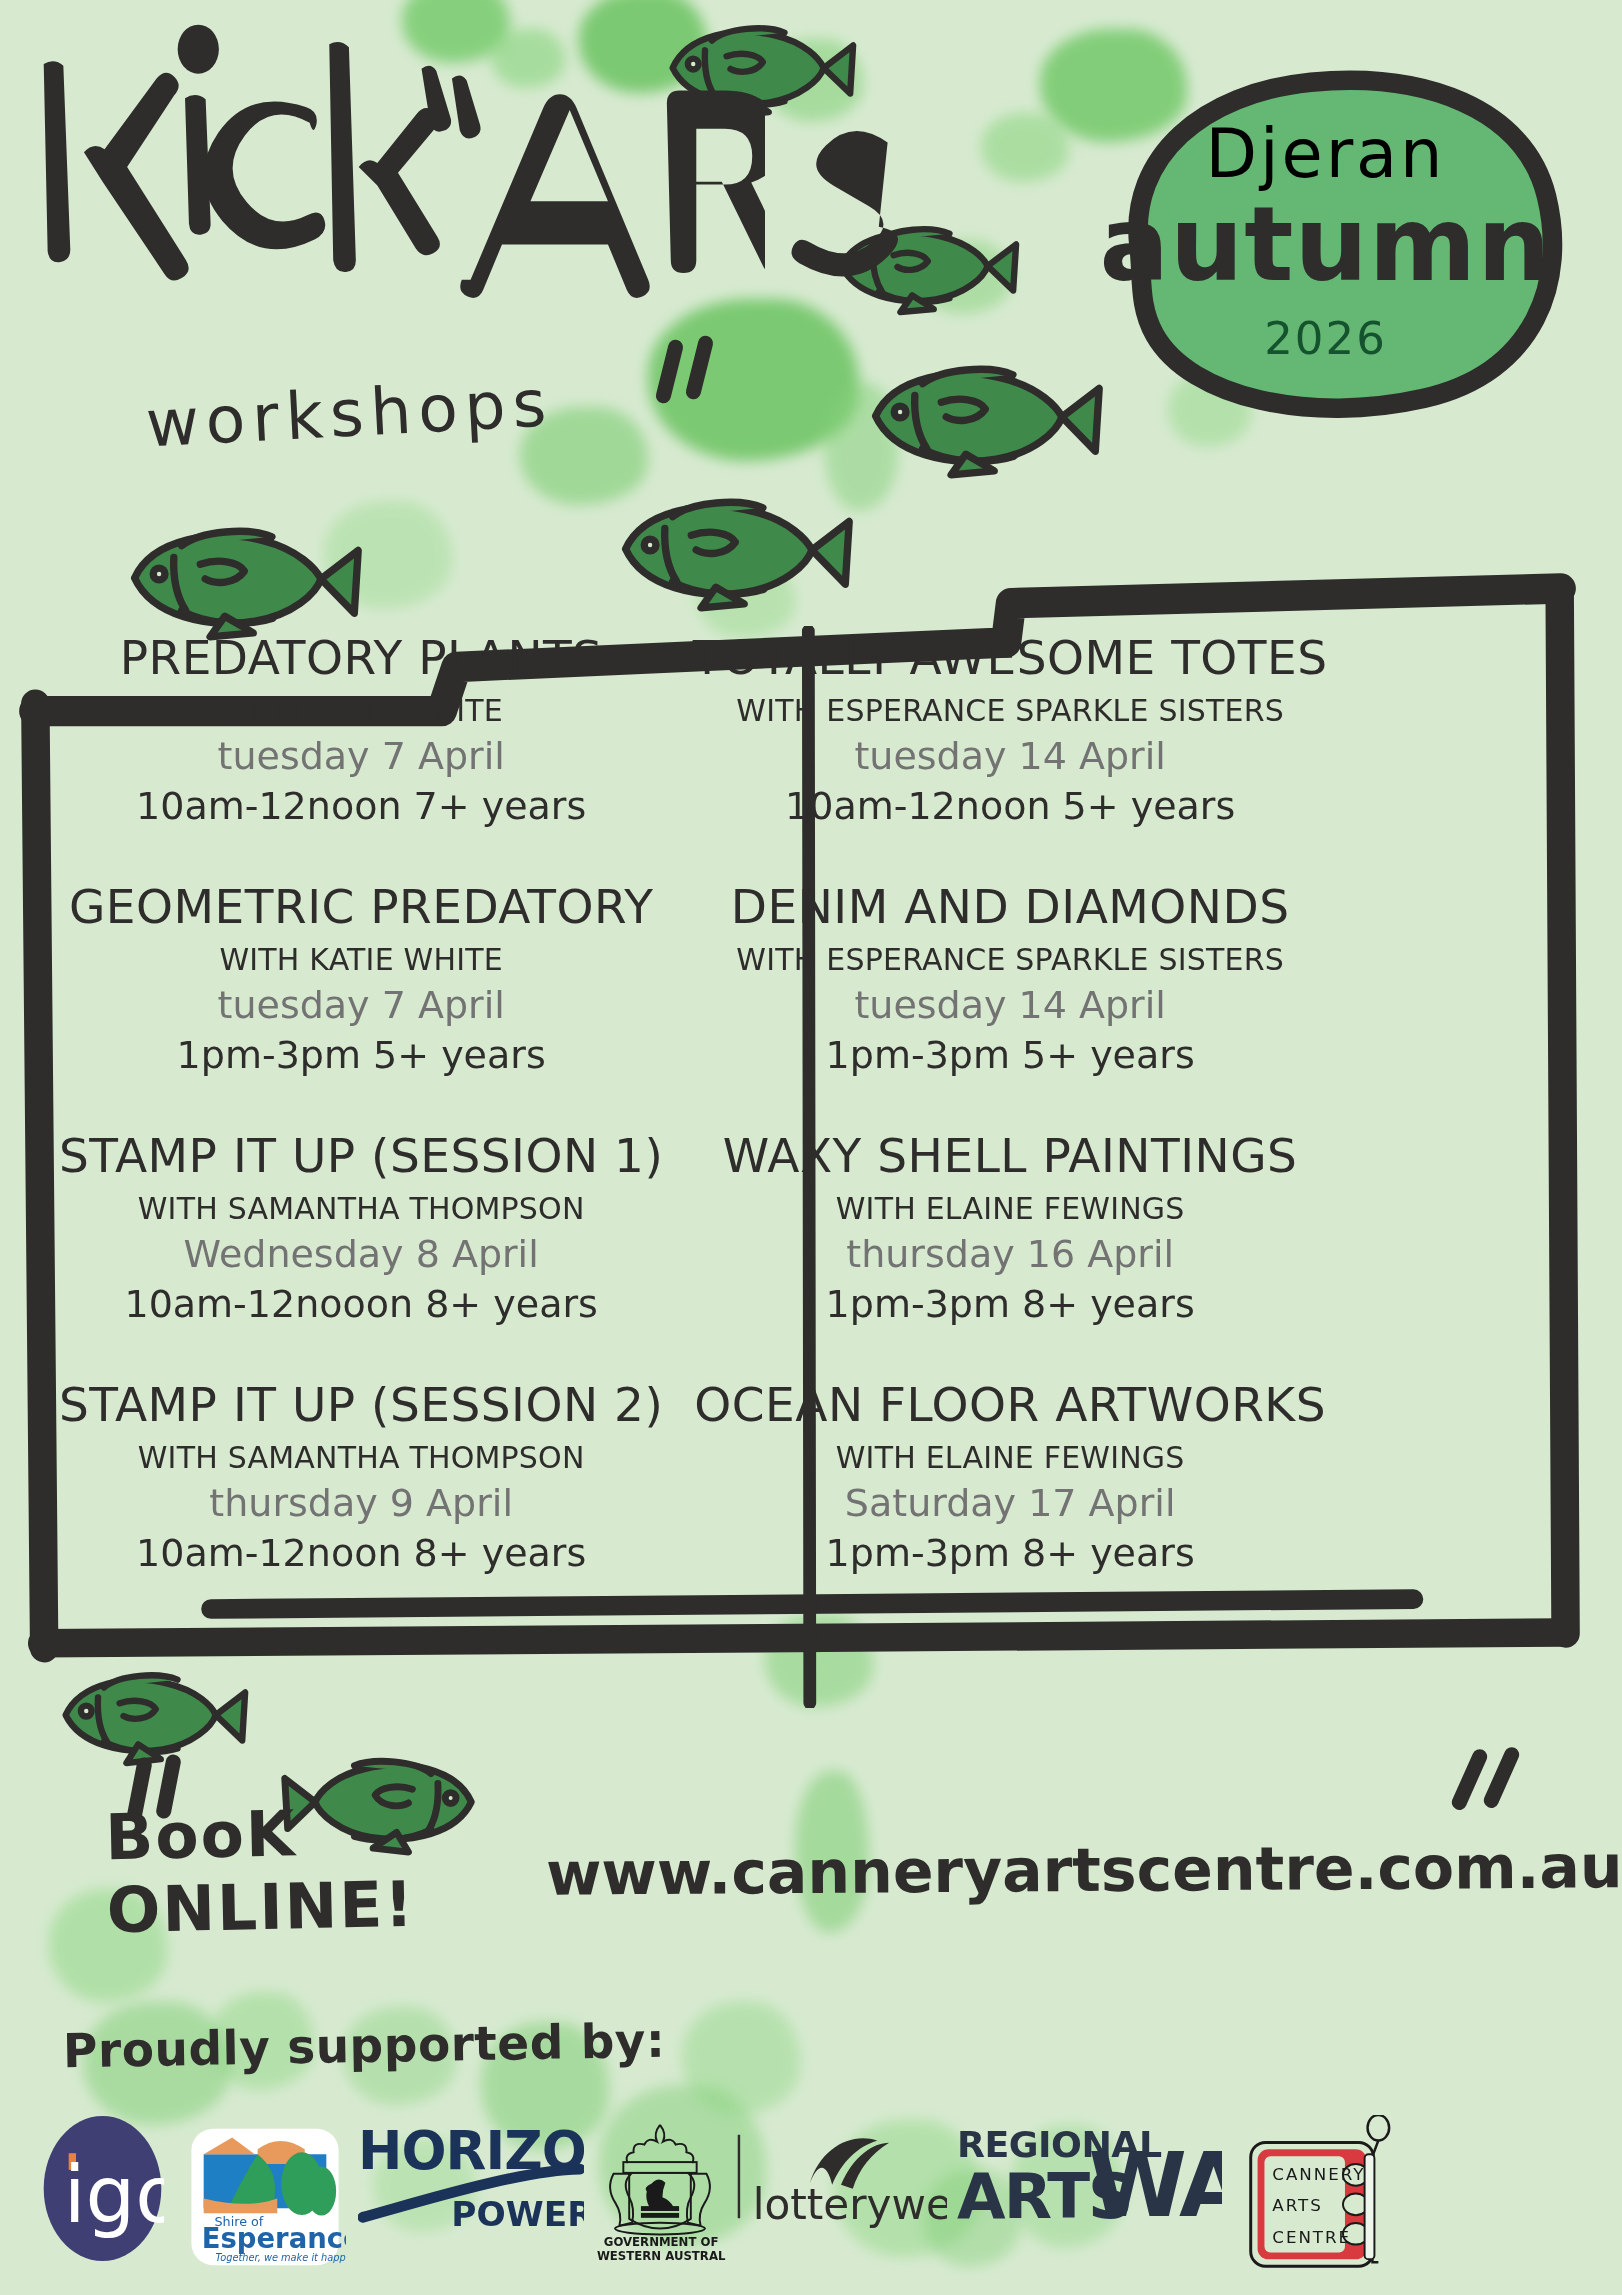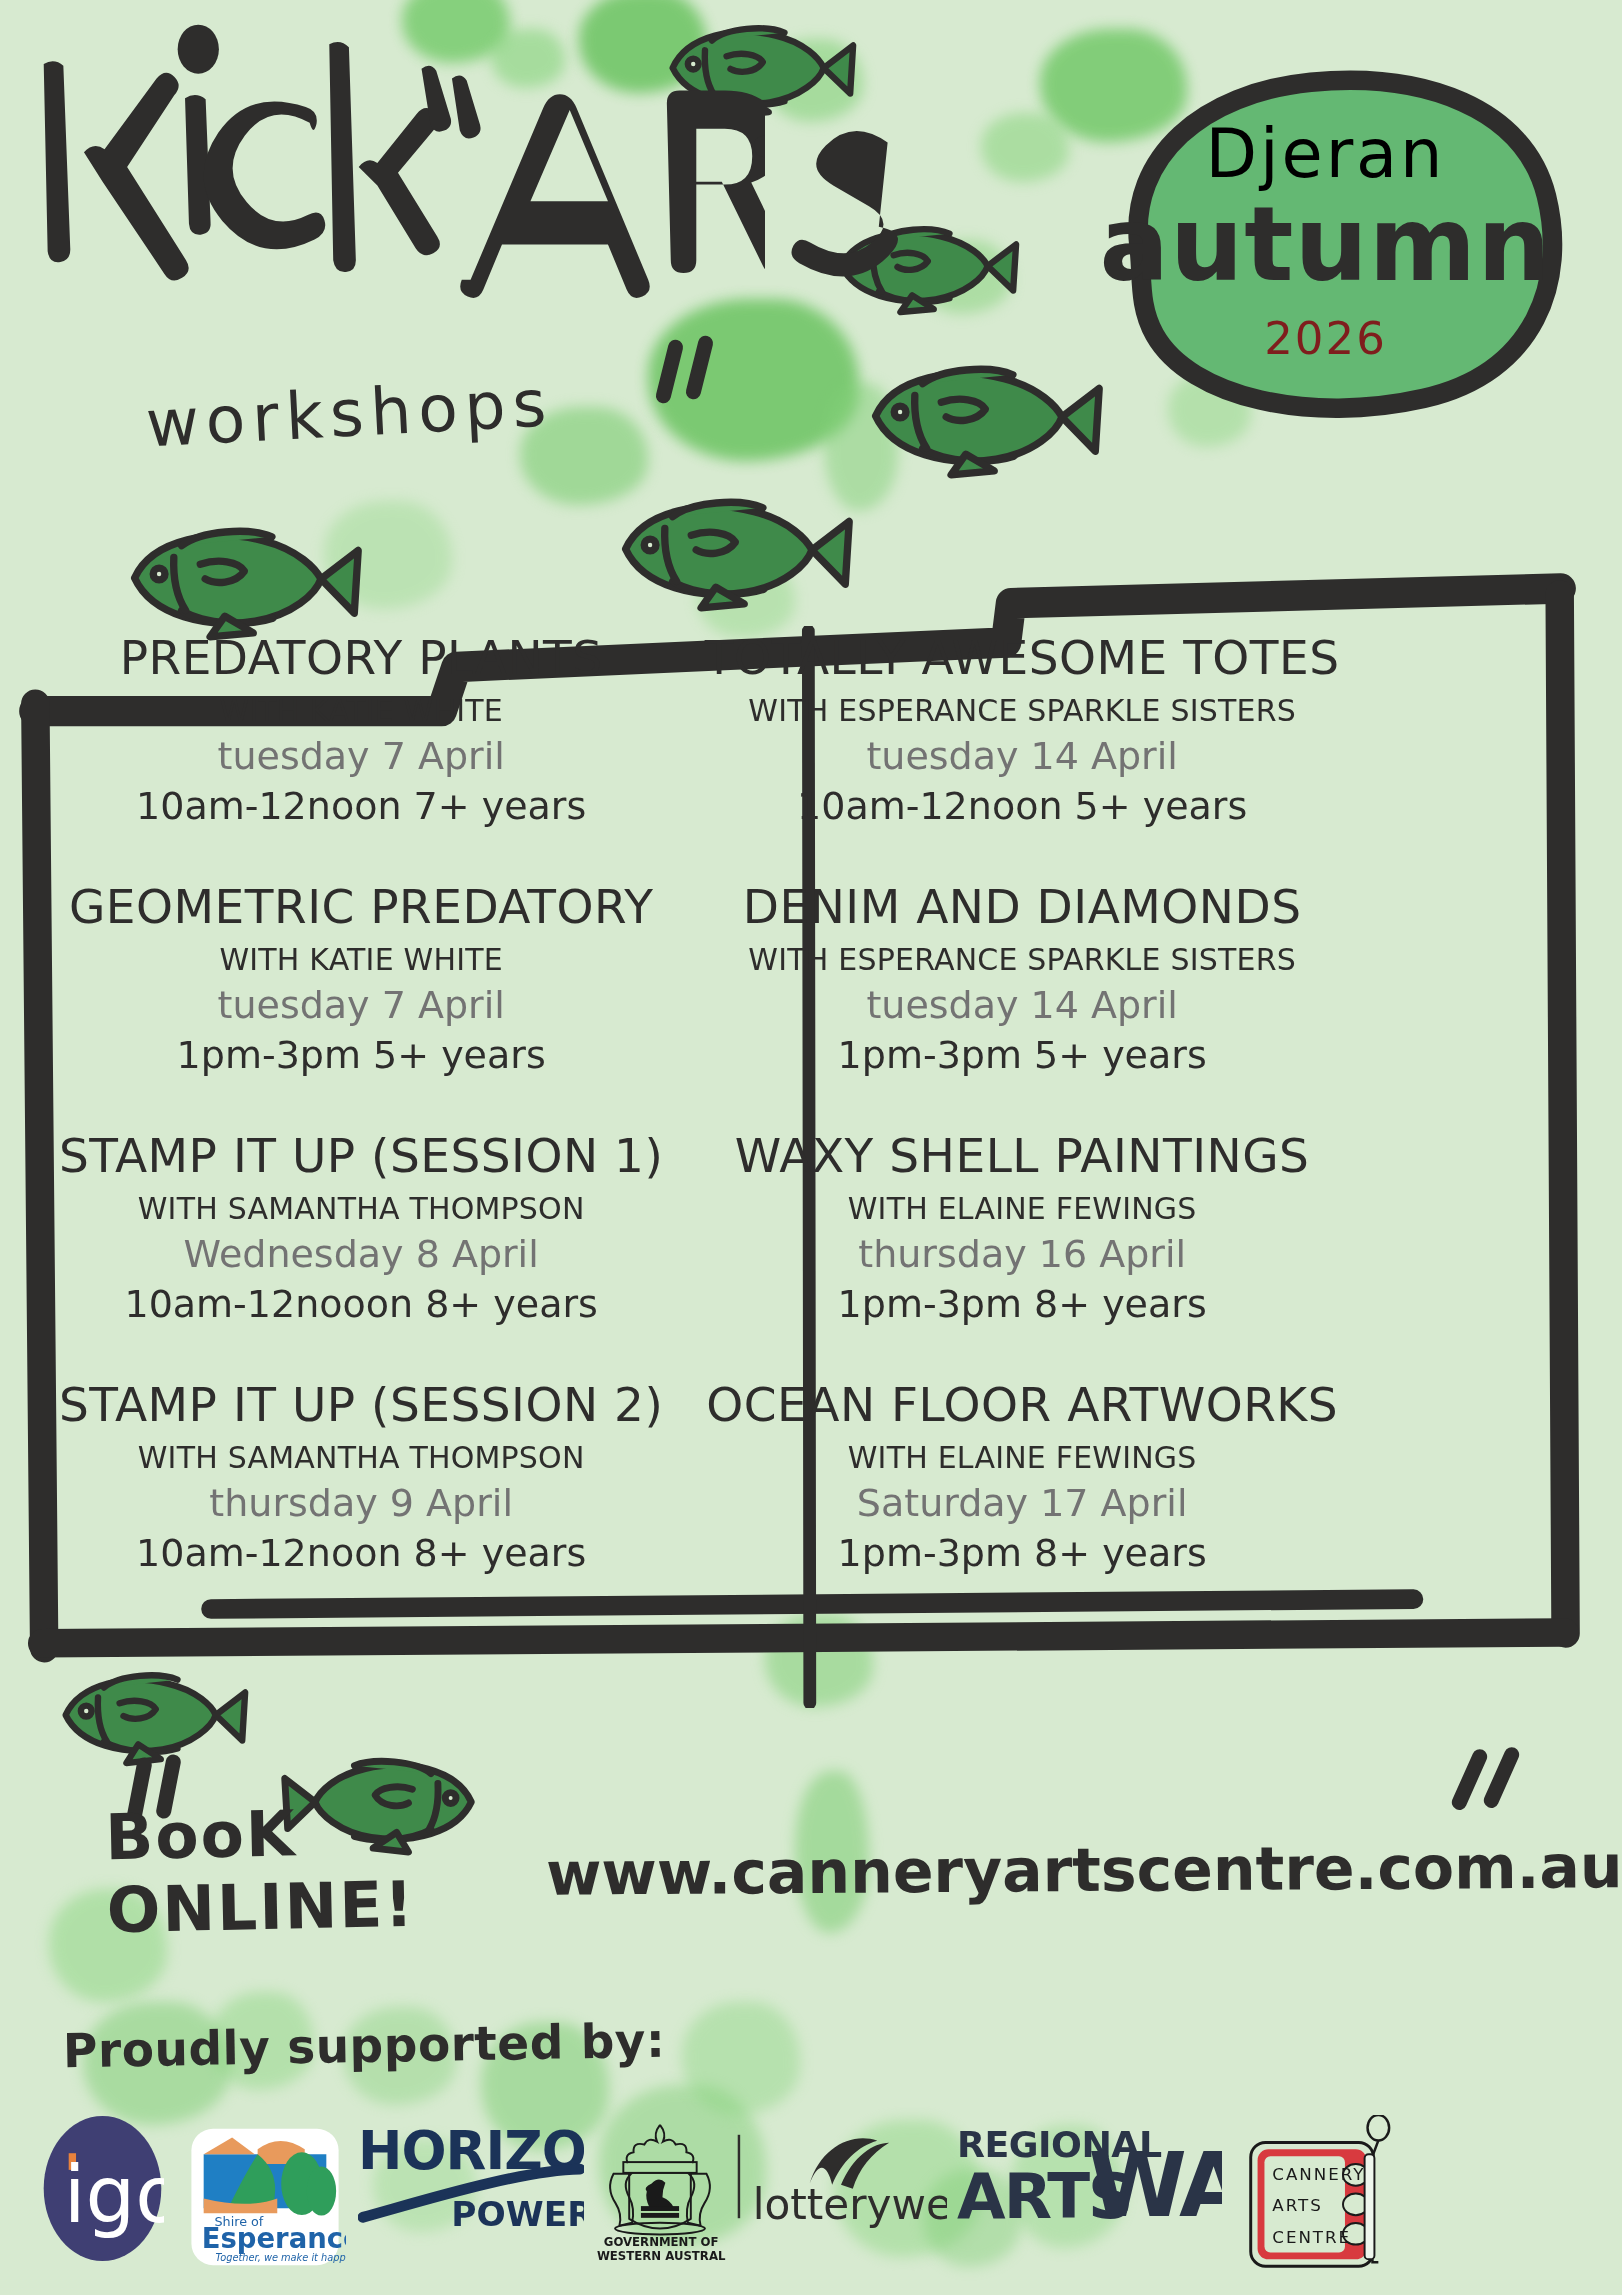--- a/index.html
+++ b/index.html
@@ -20,31 +20,31 @@
   
   .logo-wrap{position:absolute;left:29.4px;top:4.9px;width:736px;height:373px;z-index:6;}
 
   
   .bubble{position:absolute;left:1080px;top:34px;width:491px;height:393px;z-index:7;}
   .bubble svg{width:100%;height:100%;display:block;}
   .bubble-txt{position:absolute;inset:0;display:flex;flex-direction:column;
               align-items:center;justify-content:center;}
   .bub-djeran{font-size:67px;color:#000000;letter-spacing:2.9px;margin-top:19.6px;}
   .bub-autumn{font-size:103px;color:#2e2d2c;font-weight:700;line-height:.95;margin-top:2.9px;letter-spacing:1px;}
-  .bub-year{font-size:45px;color:#7f1d1d;margin-top:18px;letter-spacing:2px;}
+  .bub-year{font-size:45px;color:#14532d;margin-top:18px;letter-spacing:2px;}
   .frame-full{position:absolute;left:0;top:456px;width:1623px;height:1256px;z-index:3;pointer-events:none;}
   .frame-full svg{width:100%;height:100%;display:block;}
 
   
   .fish{position:absolute;z-index:5;}
   .fish svg{width:100%;height:100%;display:block;overflow:visible;}
 
   
   .content{position:absolute;left:0;top:633px;width:1302px;z-index:4;
-           display:flex;gap:12px;}
+           display:flex;}
   .col{width:775px;box-sizing:border-box;}
   .col.left{padding-left:59px;}
   .col.right{padding-left:29.4px;}
   .ws{text-align:center;margin-bottom:55px;}
   .ws-title{font-size:47px;color:#2e2d2c;letter-spacing:0.5px;line-height:1.05;
             font-weight:500;white-space:nowrap;}
   .ws-pres{font-size:30px;color:#2e2d2c;letter-spacing:0.2px;margin-top:12.8px;line-height:1.05;}
   .ws-date{font-size:38px;color:#737373;margin-top:10.8px;line-height:1.05;}
   .ws-time{font-size:38px;color:#2e2d2c;margin-top:9.8px;line-height:1.05;}
 

